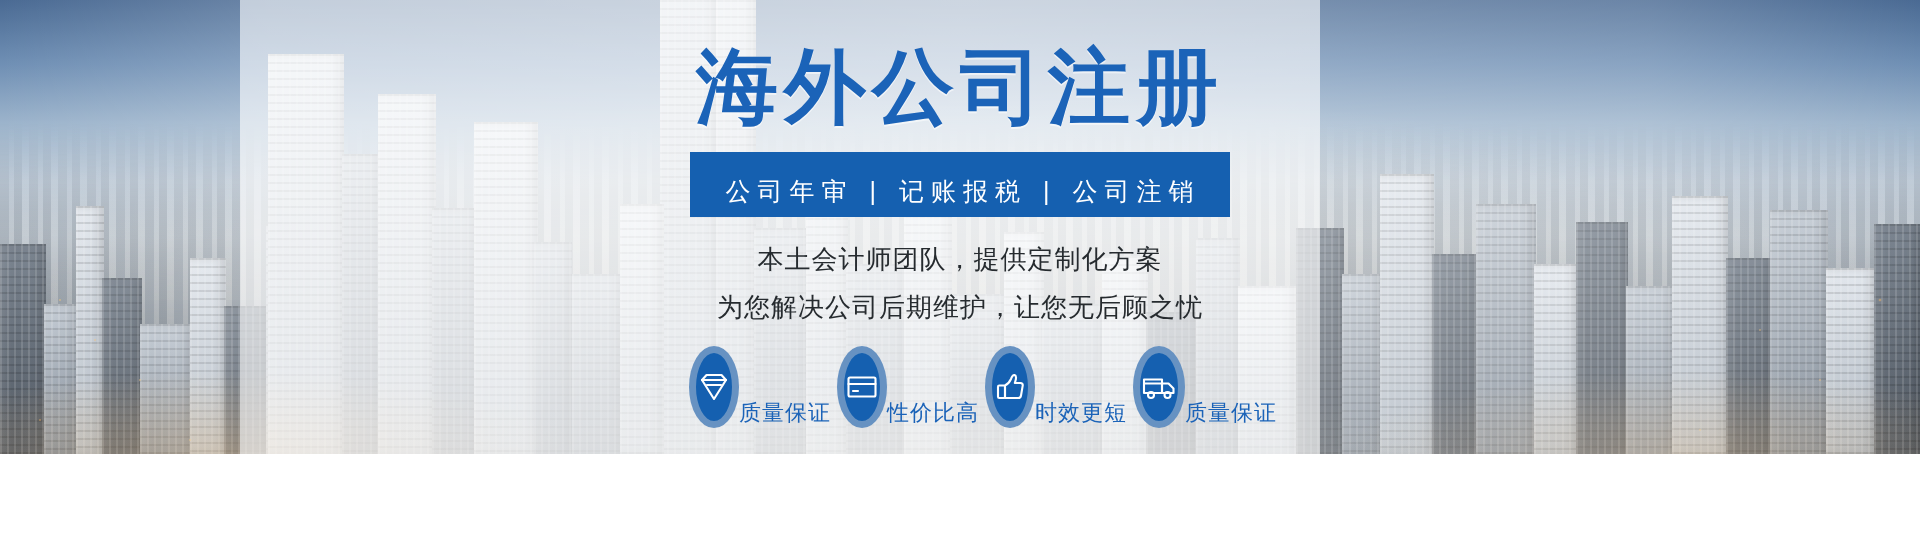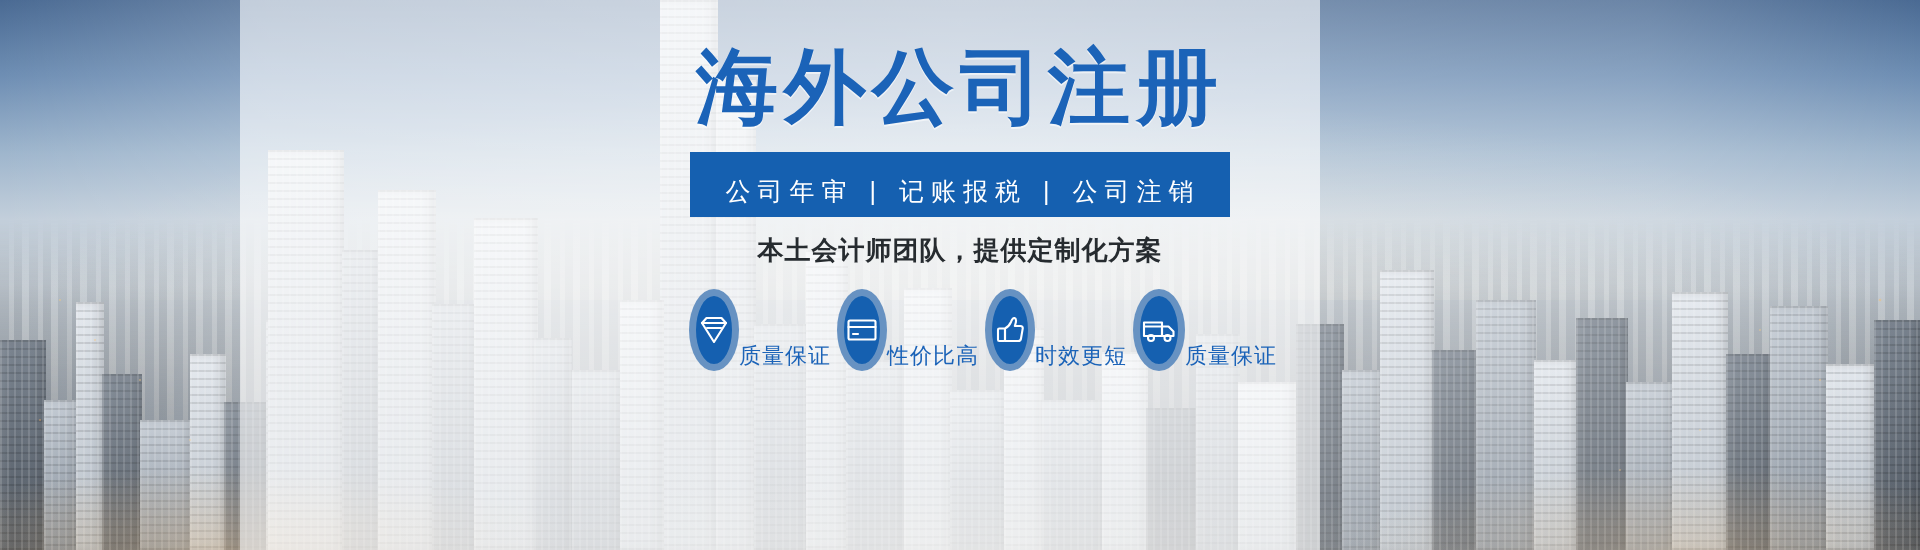--- a/index.html
+++ b/index.html
@@ -5,21 +5,21 @@
   * { margin:0; padding:0; box-sizing:border-box; }
   html, body {
     width:1920px; height:550px;
     overflow:hidden;
     font-family:"Liberation Sans", "DejaVu Sans", sans-serif;
   }
 
   
   #banner {
     position:relative;
-    width:1920px; height:550px;
+    width:1920px; height:454px;
     overflow:hidden;
     background:#fde047;
   }
 
   
   .photo {
     position:absolute; inset:0;
     background:
       
       linear-gradient(180deg,#4a6a93 0%, #6f8fb4 14%, #9fb6cd 28%, #c3cfdb 40%, #c9d0d6 52%, #b3b7ba 66%, #8e9296 82%, #6e7276 100%);
@@ -125,21 +125,21 @@
   }
   .subbar .sep { padding:0 2px; }
 
   .desc1, .desc2 {
     color:#262b2f;
     font-size:26px;
     letter-spacing:1px;
     white-space:nowrap;
     line-height:1;
   }
-  .desc1 { margin-top:20px;font-weight:bold; }
+  .desc1 { margin-top:29px; }
   .desc2 { margin-top:22px; }
 
   .features {
     margin-top:26px;
     display:flex;
     gap:50px;
     align-items:flex-start;
   }
   .feature {
     width:98px;
@@ -235,20 +235,21 @@
     <div class="subbar">
       <span>公司年审</span>
       <span class="sep">|</span>
       <span>记账报税</span>
       <span class="sep">|</span>
       <span>公司注销</span>
     </div>
 
     <div class="desc1">本土会计师团队，提供定制化方案</div>
 
+    <div class="desc2">为您解决公司后期维护，让您无后顾之忧</div>
 
     <div class="features">
 
       <div class="feature">
         <div class="circle">
           <svg width="36" height="36" viewBox="0 0 36 36" fill="none" stroke="#ffffff" stroke-width="2.1" stroke-linejoin="round" stroke-linecap="round">
             <path d="M6 11 L30 11 L18 30 Z"></path>
             <path d="M6 11 L10.5 6 L25.5 6 L30 11"></path>
             <line x1="11" y1="16" x2="25" y2="16"></line>
           </svg>

